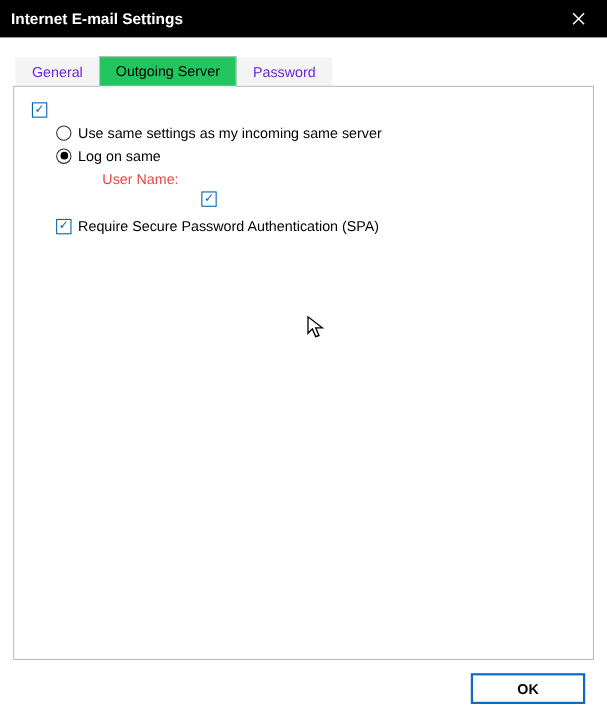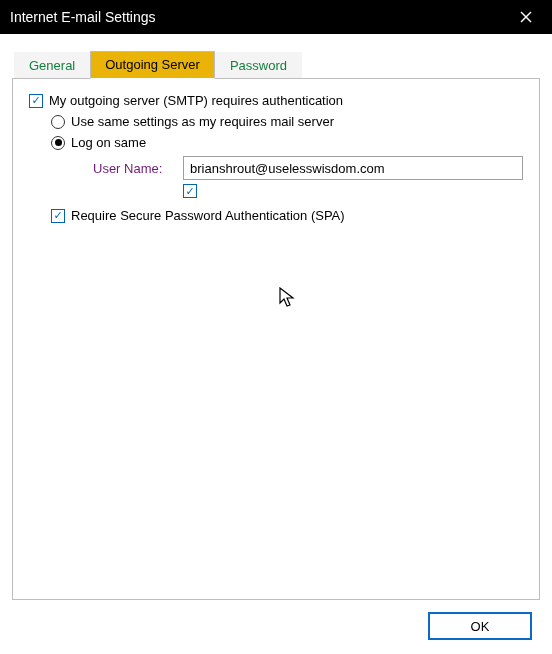--- a/index.html
+++ b/index.html
@@ -14,20 +14,21 @@
     overflow: hidden;
   }
   .titlebar {
     background: #000;
     color: #fff;
     height: 34px;
     display: flex;
     align-items: center;
     padding: 0 10px;
     position: relative;
+    font-weight: bold;
   }
   .titlebar .title { font-size: 14px; }
   .titlebar .close {
     position: absolute;
     right: 6px;
     top: 0;
     width: 40px;
     height: 34px;
     display: flex;
     align-items: center;
@@ -51,29 +52,29 @@
     padding: 5px 14px 6px 14px;
     font-size: 13px;
     color: #333;
     border: 1px solid transparent;
     border-bottom: none;
     position: relative;
     top: 1px;
     cursor: pointer;
   }
   .tab.active {
-    background: #eab308;
+    background: #22c55e;
     border: 1px solid #bdbdbd;
     border-bottom: 1px solid #fff;
     color: #000;
     z-index: 2;
   }
   .tab.inactive {
     background: #f4f4f4;
-    color: #15803d;
+    color: #6d28d9;
   }
   .panel {
     border: 1px solid #bdbdbd;
     flex: 1;
     padding: 14px 16px;
     position: relative;
     z-index: 1;
     background: #fff;
   }
   .chk {
@@ -114,21 +115,21 @@
   }
   .indent1 { margin-left: 22px; }
   .fieldrow {
     display: flex;
     align-items: center;
     margin: 4px 0 4px 64px;
   }
   .fieldrow label {
     width: 90px;
     text-align: left;
-    color: #701a75;
+    color: #ef4444;
   }
   .fieldrow input[type="text"],
   .fieldrow input[type="password"] {
     flex: 1;
     height: 24px;
     border: 1px solid #9e9e9e;
     padding: 2px 6px;
     font-family: inherit;
     font-size: 13px;
     background: #fff;
@@ -149,20 +150,21 @@
     padding: 12px 8px 14px 0;
   }
   .btn {
     width: 104px;
     height: 28px;
     border: 1px solid #a0a0a0;
     background: #f0f0f0;
     font-family: inherit;
     font-size: 13px;
     cursor: pointer;
+    font-weight: bold;
   }
   .btn.default {
     border: 2px solid #0b69c7;
     background: #fff;
   }
 </style>
 </head>
 <body>
 
 <div class="titlebar">
@@ -180,38 +182,36 @@
   <div class="tabs">
     <div class="tab inactive">General</div>
     <div class="tab active">Outgoing Server</div>
     <div class="tab inactive">Password</div>
   </div>
 
   <div class="panel">
 
     <div class="chk">
       <span class="checkbox">✓</span>
-      <span>My outgoing server (SMTP) requires authentication</span>
     </div>
 
     <div class="chk indent1">
       <span class="radio"></span>
-      <span>Use same settings as my requires mail server</span>
+      <span>Use same settings as my incoming same server</span>
     </div>
 
     <div class="chk indent1">
       <span class="radio">
           <span class="dot"></span>
         </span>
       <span>Log on same</span>
     </div>
 
     <div class="fieldrow">
       <label>User Name:</label>
-      <input type="text" value="brianshrout@uselesswisdom.com" style="">
     </div>
 
 
     <div class="chk remember">
       <span class="checkbox">✓</span>
     </div>
 
     <div class="chk indent1">
       <span class="checkbox">✓</span>
       <span>Require Secure Password Authentication (SPA)</span>

